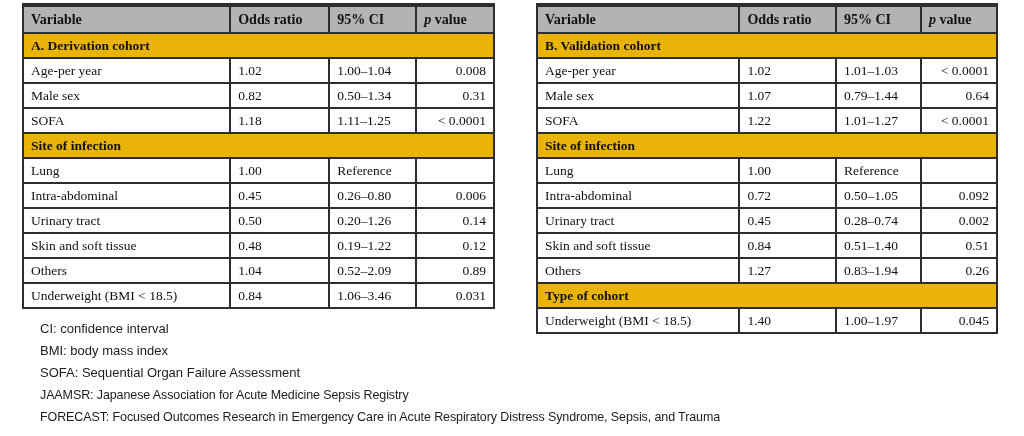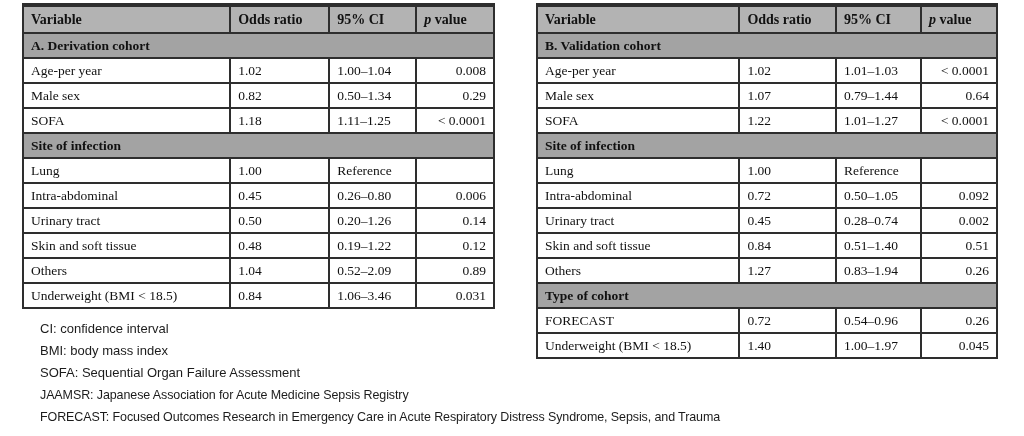--- a/index.html
+++ b/index.html
@@ -38,21 +38,21 @@
     font-size: 14px;
     padding: 3px 7px;
   }
   .or-table col.c-var { width: 44%; }
   .or-table col.c-or  { width: 21%; }
   .or-table col.c-ci  { width: 18.5%; }
   .or-table col.c-p   { width: 16.5%; }
   .or-table td.p-col  { text-align: right; }
   .or-table tr.section-row td {
     font-weight: bold;
-    background: #a3a3a3;
+    background: #eab308;
   }
   .footnotes {
     position: absolute;
     left: 40px;
     top: 318px;
     font-family: "Liberation Sans", sans-serif;
     font-size: 13px;
     color: #1c1c1c;
   }
   .footnote-line {
@@ -92,21 +92,21 @@
         <tr>
           <td>Age-per year</td>
           <td>1.02</td>
           <td>1.00–1.04</td>
           <td class="p-col">0.008</td>
         </tr>
         <tr>
           <td>Male sex</td>
           <td>0.82</td>
           <td>0.50–1.34</td>
-          <td class="p-col">0.29</td>
+          <td class="p-col">0.31</td>
         </tr>
         <tr>
           <td>SOFA</td>
           <td>1.18</td>
           <td>1.11–1.25</td>
           <td class="p-col">&lt; 0.0001</td>
         </tr>
         <tr class="section-row">
           <td colspan="4">Site of infection</td>
         </tr>
@@ -216,26 +216,20 @@
         <tr>
           <td>Others</td>
           <td>1.27</td>
           <td>0.83–1.94</td>
           <td class="p-col">0.26</td>
         </tr>
         <tr class="section-row">
           <td colspan="4">Type of cohort</td>
         </tr>
         <tr>
-          <td>FORECAST</td>
-          <td>0.72</td>
-          <td>0.54–0.96</td>
-          <td class="p-col">0.26</td>
-        </tr>
-        <tr>
           <td>Underweight (BMI &lt; 18.5)</td>
           <td>1.40</td>
           <td>1.00–1.97</td>
           <td class="p-col">0.045</td>
         </tr>
       </tbody>
   </table>
 
   <div class="footnotes">
       <div class="footnote-line">CI: confidence interval</div>

